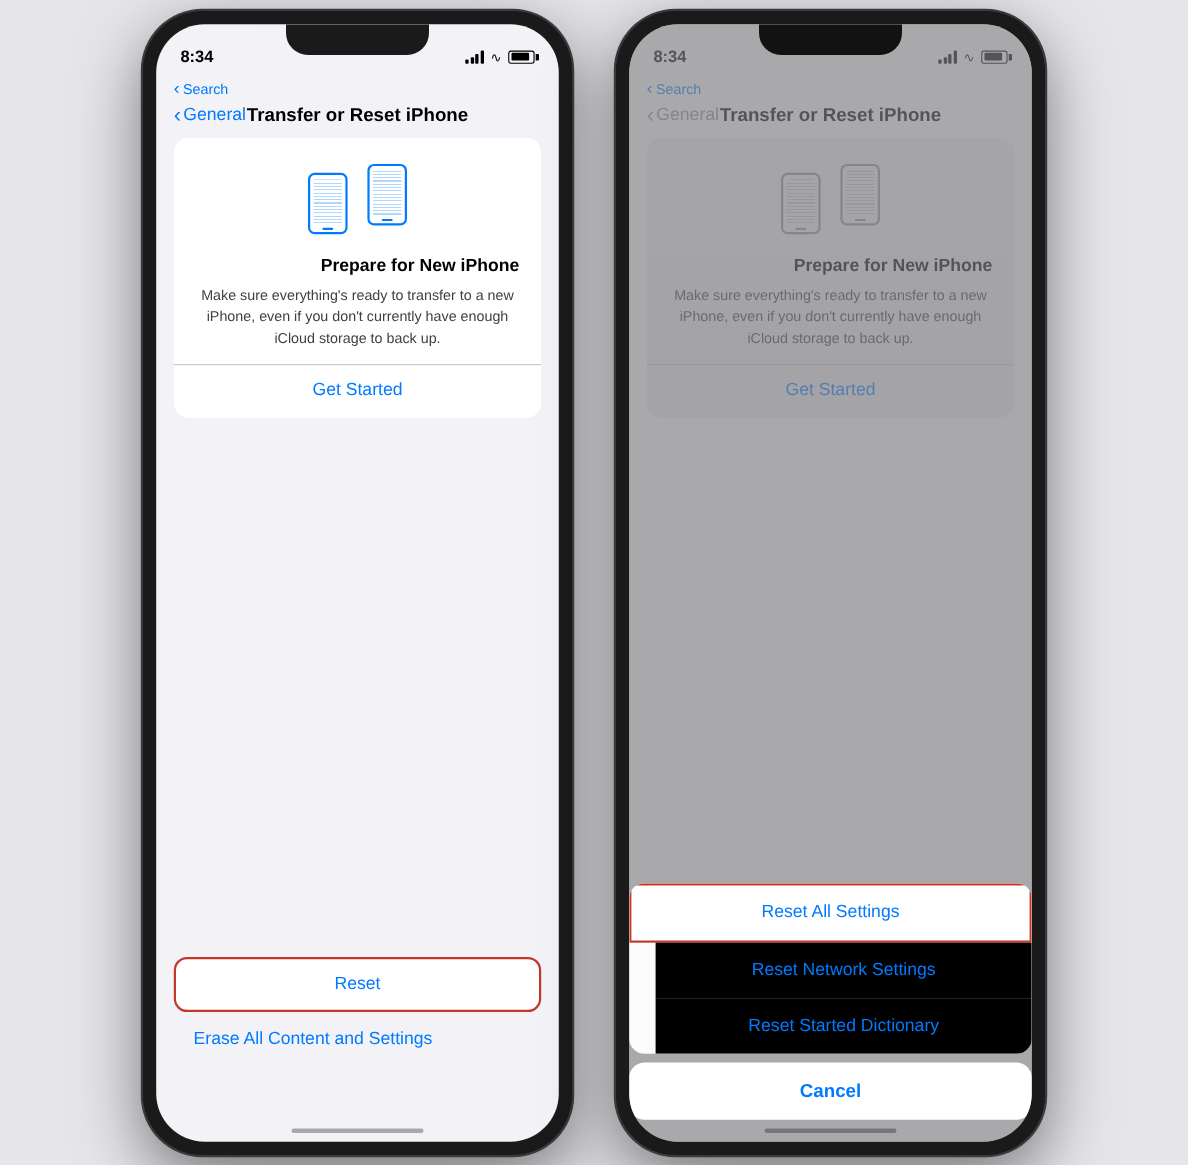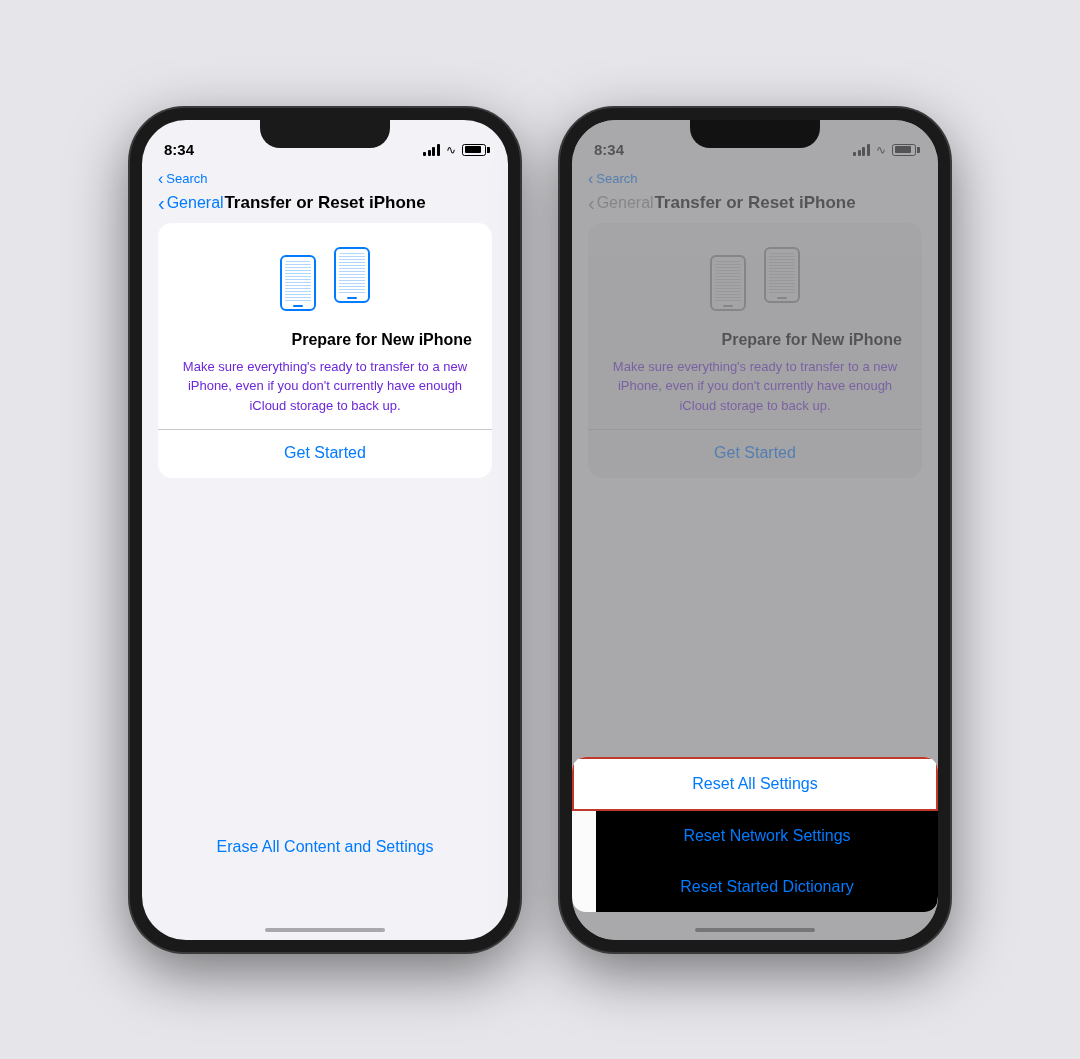--- a/index.html
+++ b/index.html
@@ -10,21 +10,21 @@
       display: flex;
       align-items: center;
       justify-content: center;
       gap: 40px;
       font-family: -apple-system, 'SF Pro Display', 'Helvetica Neue', Arial, sans-serif;
     }
 
     .phone-wrapper {
       position: relative;
       width: 390px;
-      height: 844px;
+      height: 1040px;
     }
 
     .phone-frame {
       position: absolute;
       inset: 0;
       border-radius: 54px;
       background: #1a1a1a;
       box-shadow: 0 0 0 2px #3a3a3a, 0 20px 60px rgba(0,0,0,0.5);
     }
 
@@ -223,21 +223,21 @@
     .prepare-title {
       font-size: 16px;
       font-weight: 700;
       color: #000;
       margin-bottom: 8px;
       text-align: right;
     }
 
     .prepare-desc {
       font-size: 13px;
-      color: #6d28d9;
+      color: #404040;
       line-height: 1.5;
       margin-bottom: 14px;
     }
 
     .prepare-divider {
       height: 1px;
       background: #c7c7cc;
       margin: 0 -20px 14px;
     }
 
@@ -256,21 +256,20 @@
       border: 2px solid #c0392b;
       display: block;
       text-align: center;
       margin-bottom: 12px;
     }
 
     .erase-button {
       color: #007aff;
       font-size: 16px;
       padding: 4px 18px;
-      text-align: center;
     }
 
     
     .action-sheet-overlay {
       position: absolute;
       bottom: 0;
       left: 0;
       right: 0;
       top: 0;
       background: rgba(0,0,0,0.3);
@@ -417,20 +416,21 @@
         <div class="prepare-title">Prepare for New iPhone</div>
         <div class="prepare-desc">Make sure everything's ready to transfer to a new iPhone, even if you don't currently have enough iCloud storage to back up.</div>
         <div class="prepare-divider"></div>
         <div class="get-started-btn">Get Started</div>
       </div>
     </div>
 
     <div style="flex:1; height: 200px;"></div>
 
     <div style="position:absolute; bottom: 80px; left: 16px; right: 16px;">
+      <div class="reset-button">Reset</div>
       <div class="erase-button">Erase All Content and Settings</div>
     </div>
 
     <div class="home-indicator"></div>
   </div>
 </div>
 
 <div class="phone-wrapper">
   <div class="phone-frame"></div>
   <div class="phone-screen">
@@ -485,18 +485,19 @@
 
     <div class="action-sheet-overlay">
       <div class="action-sheet">
 
         <div class="action-sheet-group">
           <div class="action-sheet-item highlighted">Reset All Settings</div>
           <div class="action-sheet-item">Reset Network Settings</div>
           <div class="action-sheet-item">Reset Started Dictionary</div>
         </div>
 
+        <div class="action-sheet-cancel">Cancel</div>
       </div>
     </div>
 
     <div class="home-indicator"></div>
   </div>
 </div>
 
 </body></html>

